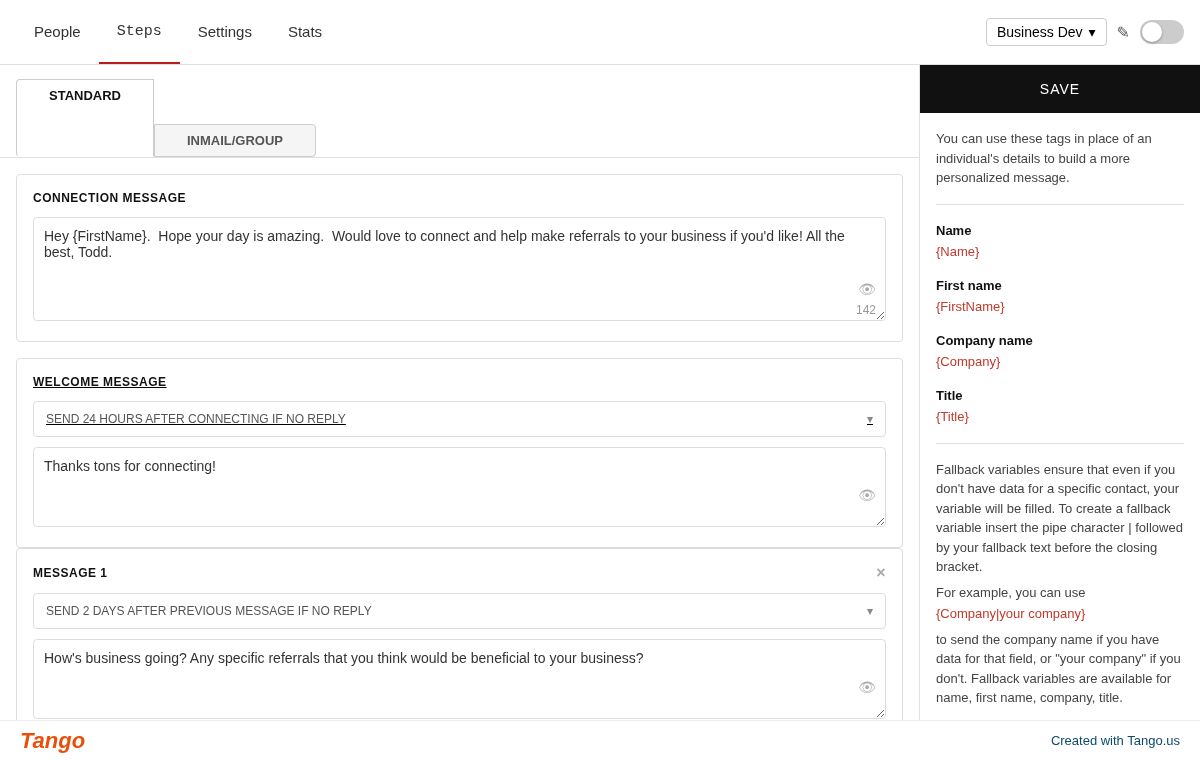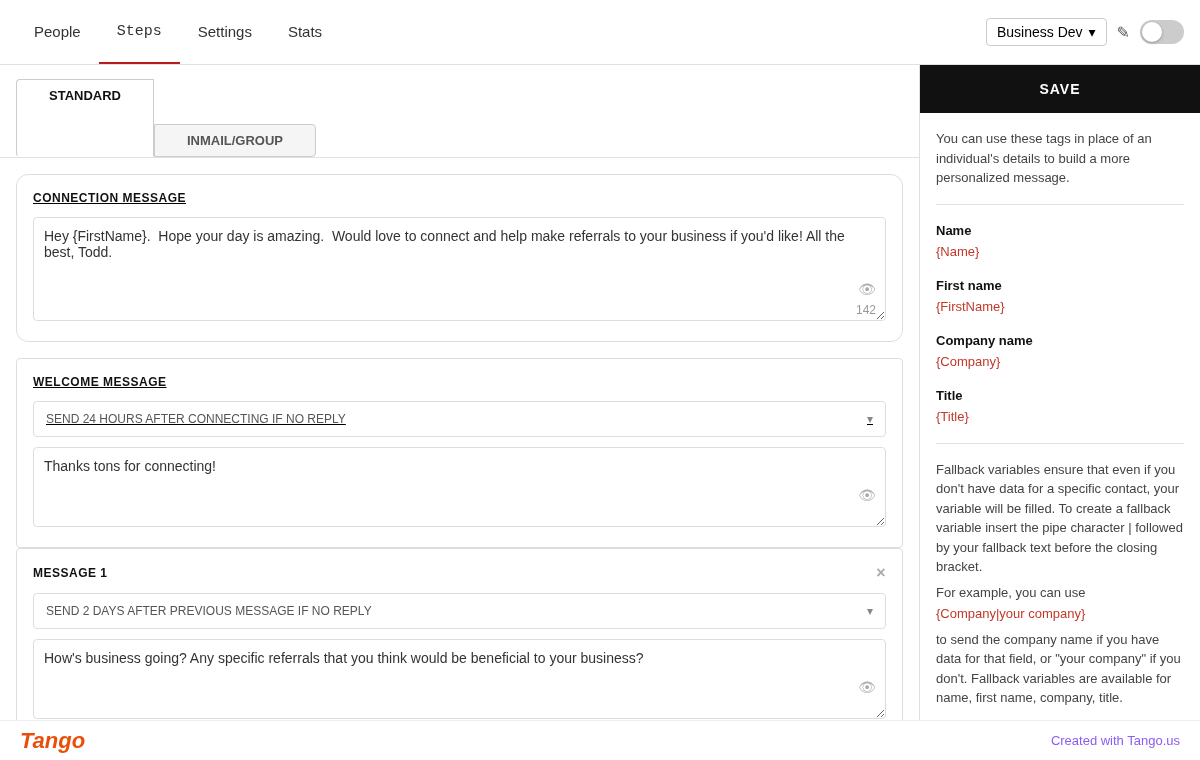--- a/index.html
+++ b/index.html
@@ -195,21 +195,21 @@
       padding: 0;
       flex-shrink: 0;
     }
     .save-btn {
       width: 100%;
       background: #111;
       color: #fff;
       border: none;
       padding: 16px;
       font-size: 14px;
-      font-weight: 700;
+      font-weight: 400;
       letter-spacing: 1px;
       cursor: pointer;
     }
     .right-panel-content {
       padding: 16px;
       font-size: 13px;
       color: #444;
       line-height: 1.5;
     }
     .tag-section { margin-top: 14px; }
@@ -269,21 +269,21 @@
 
       <div class="subtabs">
         <div class="subtab active">
           <span>STANDARD</span>
         </div>
         <div class="subtab">
           <span>INMAIL/GROUP</span>
         </div>
       </div>
 
-      <div class="section" style="margin-top:16px; border:1px solid #ddd; border-radius:12px; margin-left:16px; margin-right:16px;text-decoration:underline;">
+      <div class="section" style="margin-top:16px; border:1px solid #ddd; border-radius:4px; margin-left:16px; margin-right:16px;">
         <div class="section-header">
           <span>CONNECTION MESSAGE</span>
         </div>
         <div class="textarea-wrapper">
           <textarea class="message-textarea" rows="4" style="">Hey {FirstName}.  Hope your day is amazing.  Would love to connect and help make referrals to your business if you'd like! All the best, Todd.</textarea>
           <span class="textarea-icon">👁</span>
           <span class="char-count">142</span>
         </div>
 
       </div>
@@ -365,14 +365,14 @@
       <p style="margin-bottom:6px;">Fallback variables ensure that even if you don't have data for a specific contact, your variable will be filled. To create a fallback variable insert the pipe character | followed by your fallback text before the closing bracket.</p>
       <p style="margin-bottom:2px;">For example, you can use</p>
       <p style="color:#c0392b; margin-bottom:6px;">{Company|your company}</p>
       <p>to send the company name if you have data for that field, or "your company" if you don't. Fallback variables are available for name, first name, company, title.</p>
     </div>
   </div>
 </div>
 
 <div style="position:fixed; bottom:0; left:0; right:0; height:40px; background:#fff; border-top:1px solid #eee; display:flex; align-items:center; justify-content:space-between; padding:0 20px;">
   <span style="font-size:22px; color:#e8500a; font-style:italic; font-weight:600;">Tango</span>
-  <span style="font-size:13px; color:#8b5cf6;">Created with Tango.us</span>
+  <span style="font-size:13px; color:#0c4a6e;">Created with Tango.us</span>
 </div>
 
 </body></html>

